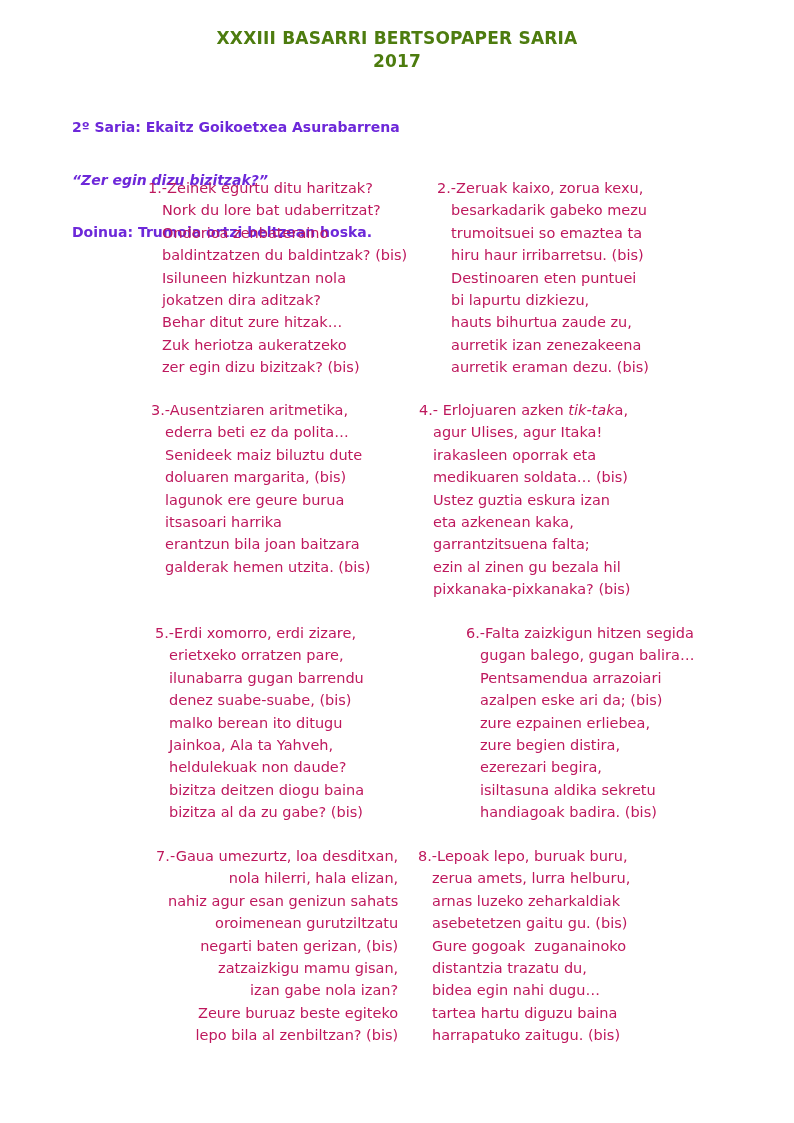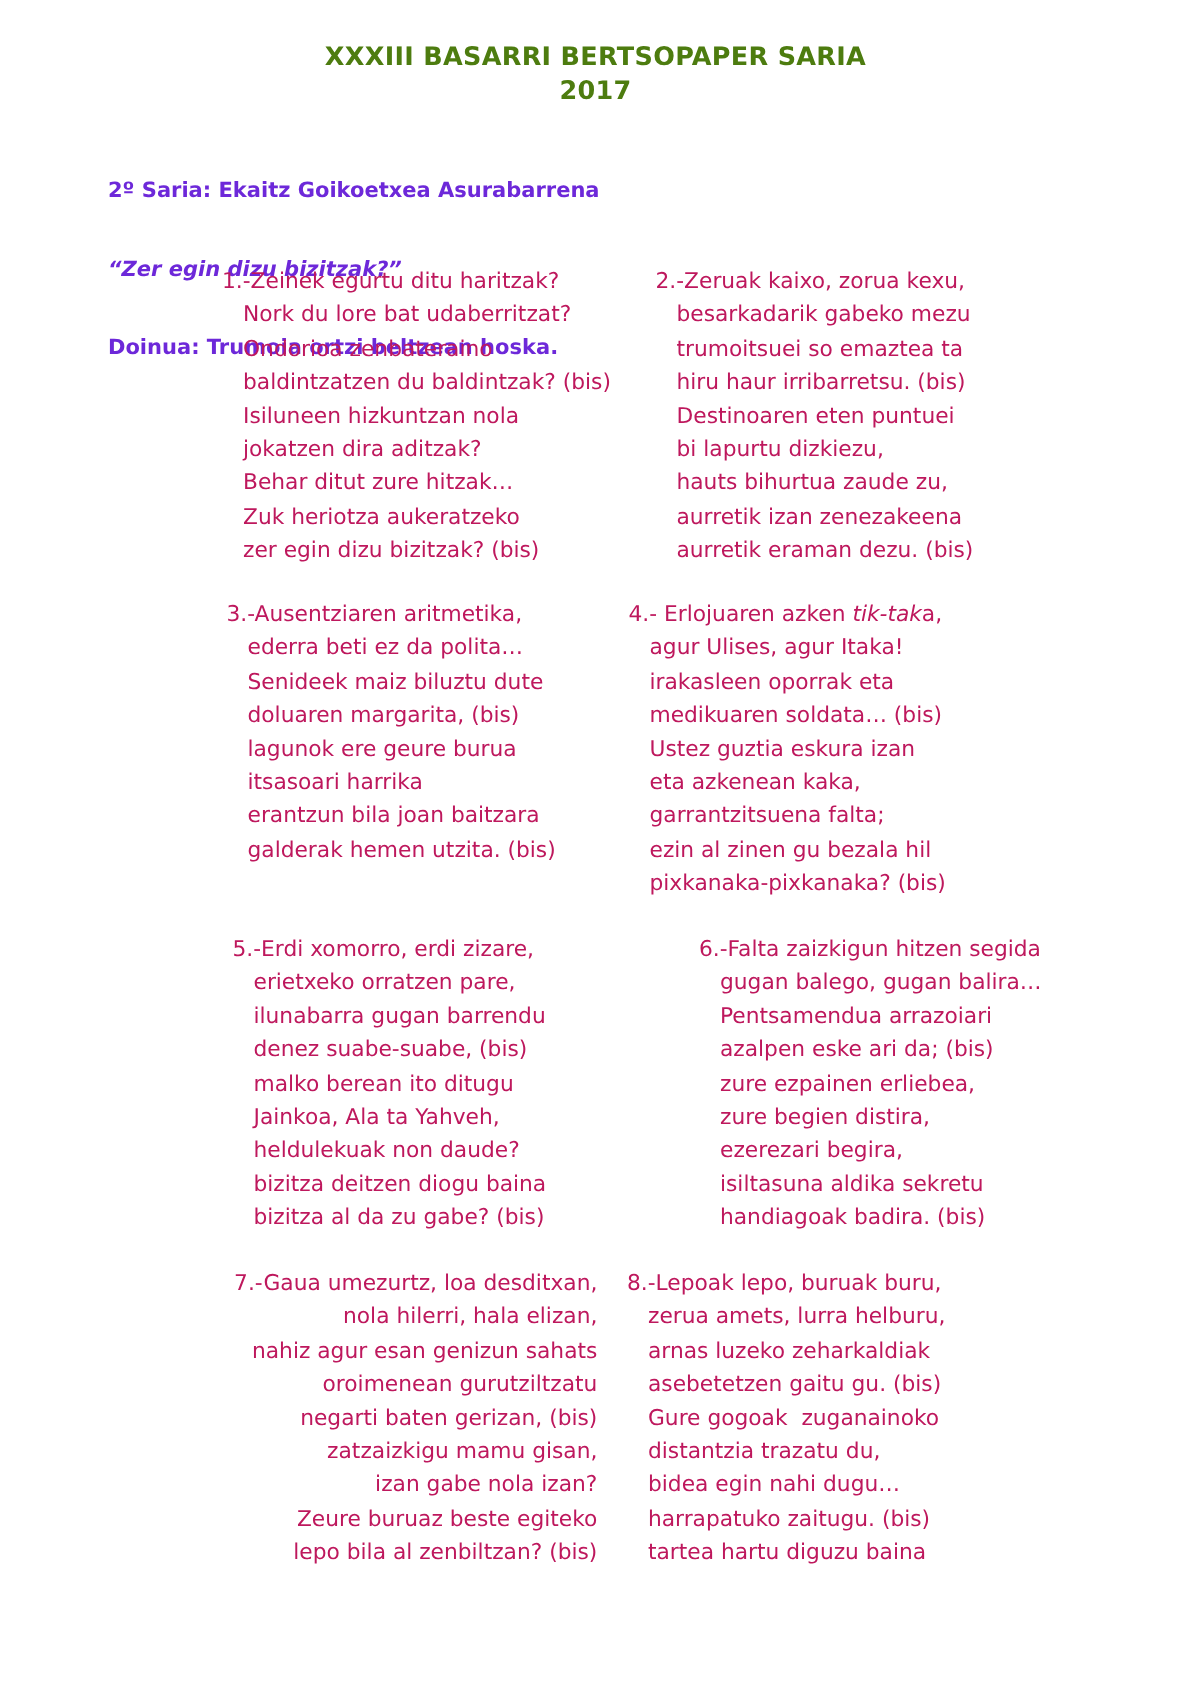--- a/index.html
+++ b/index.html
@@ -148,17 +148,17 @@
       <div class="verse-line"><span>lepo bila al zenbiltzan? (bis)</span></div>
     </div>
   <div class="stanza pos-8">
       <div class="verse-line first"><span>8.-Lepoak lepo, buruak buru,</span></div>
       <div class="verse-line"><span>zerua amets, lurra helburu,</span></div>
       <div class="verse-line"><span>arnas luzeko zeharkaldiak</span></div>
       <div class="verse-line"><span>asebetetzen gaitu gu. (bis)</span></div>
       <div class="verse-line"><span>Gure gogoak  zuganainoko</span></div>
       <div class="verse-line"><span>distantzia trazatu du,</span></div>
       <div class="verse-line"><span>bidea egin nahi dugu…</span></div>
+      <div class="verse-line"><span>tartea hartu diguzu baina</span></div>
       <div class="verse-line"><span>harrapatuko zaitugu. (bis)</span></div>
-      <div class="verse-line"><span>tartea hartu diguzu baina</span></div>
     </div>
 
 </div>
 
 </body></html>

